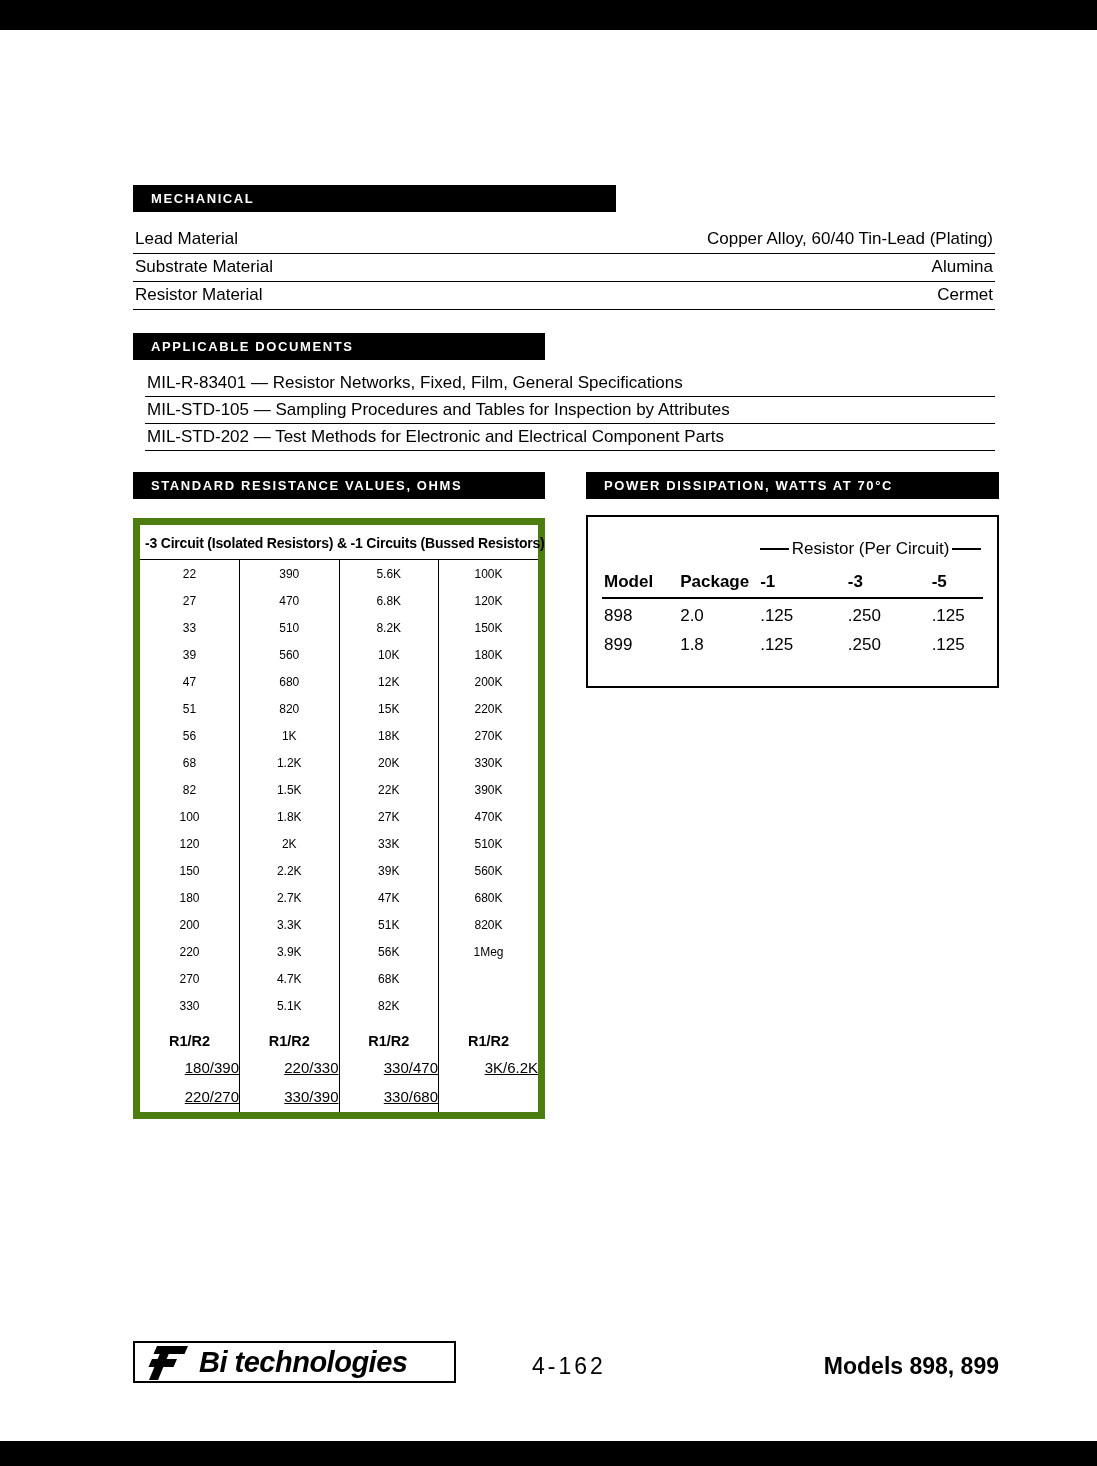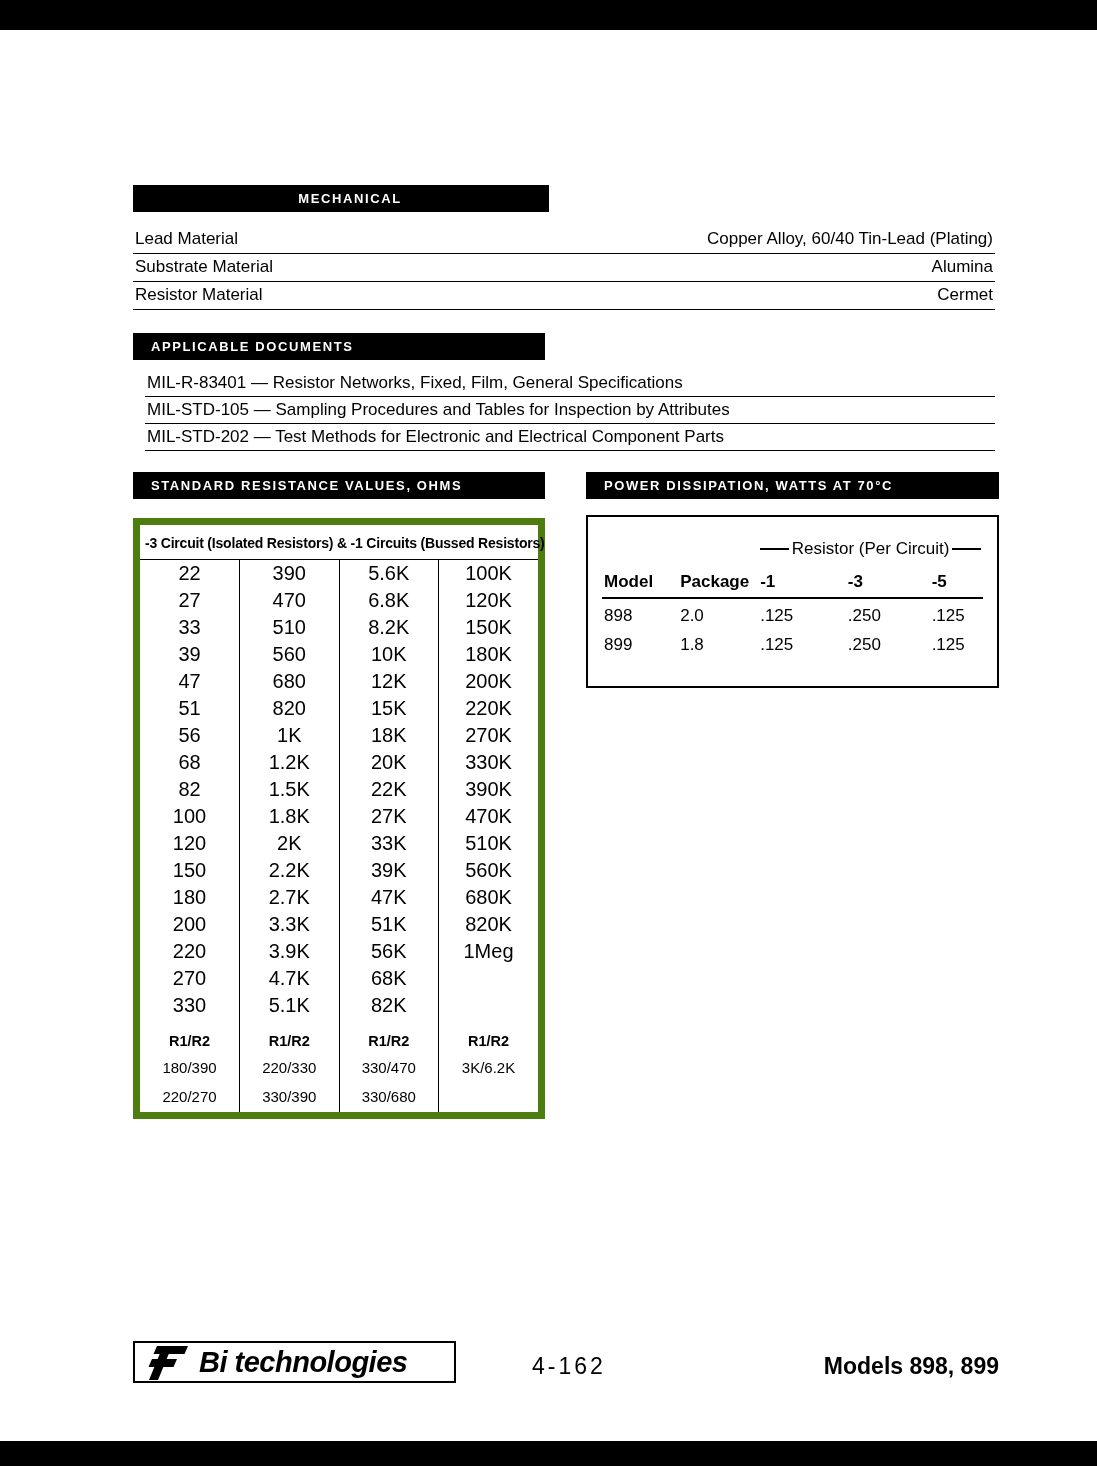--- a/index.html
+++ b/index.html
@@ -23,21 +23,21 @@
     background: #000;
     color: #fff;
     font-weight: bold;
     font-size: 13px;
     letter-spacing: 1.6px;
     line-height: 27px;
     padding-left: 18px;
     box-sizing: border-box;
     white-space: nowrap;
   }
-  .mech-h { top: 185px; left: 133px; width: 416px; text-align: center; }
+  .mech-h { top: 185px; left: 133px; width: 483px; }
   .docs-h { top: 333px; left: 133px; width: 412px; }
   .res-h  { top: 472px; left: 133px; width: 412px; }
   .pow-h  { top: 472px; left: 586px; width: 413px; }
 
   table { border-collapse: collapse; }
 
   .spec-table { position: absolute; top: 226px; left: 133px; width: 862px; font-size: 17px; }
   .spec-table td { border-bottom: 1px solid #000; padding: 3px 2px 4px; height: 19px; }
   .spec-table td:first-child { text-align: left; }
   .spec-table td:last-child  { text-align: right; }
@@ -47,33 +47,33 @@
 
   .res-box {
     position: absolute; top: 518px; left: 133px; width: 412px;
     border: 7px solid #4d7c0f; box-sizing: border-box; background: #fff;
   }
   .res-title {
     border-bottom: 1px solid #000;
     font-weight: bold; font-size: 14px; letter-spacing: -0.2px;
     padding: 10px 3px 8px 5px; white-space: nowrap;
   }
-  .res-grid { width: 100%; table-layout: fixed; font-size: 20px; }
+  .res-grid { width: 100%; table-layout: fixed; font-size: 12px; }
   .res-grid td { text-align: center; height: 27px; padding: 0; }
   .res-grid td + td { border-left: 1px solid #000; }
 
   .dual-title {
     border-top: 1px solid #000; border-bottom: 1px solid #000;
     text-align: center; font-weight: bold; font-size: 14.5px;
     padding: 8px 0;
   }
   .dual-grid { width: 100%; table-layout: fixed; font-size: 15px; }
   .dual-grid th { font-size: 14.5px; font-weight: bold; text-align: center; padding: 14px 0 5px; }
   .dual-grid th + th, .dual-grid td + td { border-left: 1px solid #000; }
-  .dual-grid td { text-align: center; height: 26px; padding: 0 0 3px; }
+  .dual-grid td { text-align: right; height: 26px; padding: 0 0 3px; text-decoration: underline; }
 
   .pow-box {
     position: absolute; top: 515px; left: 586px; width: 413px; height: 173px;
     border: 2px solid #000; box-sizing: border-box; background: #fff;
     padding: 14px 14px 0 14px;
   }
   .pow-table { width: 100%; font-size: 17px; }
   .pow-table th { text-align: left; font-weight: bold; padding: 8px 2px 5px; }
   .pow-table .head-row th { border-bottom: 2px solid #000; }
   .pow-table td { text-align: left; padding: 7px 2px 2px; }

